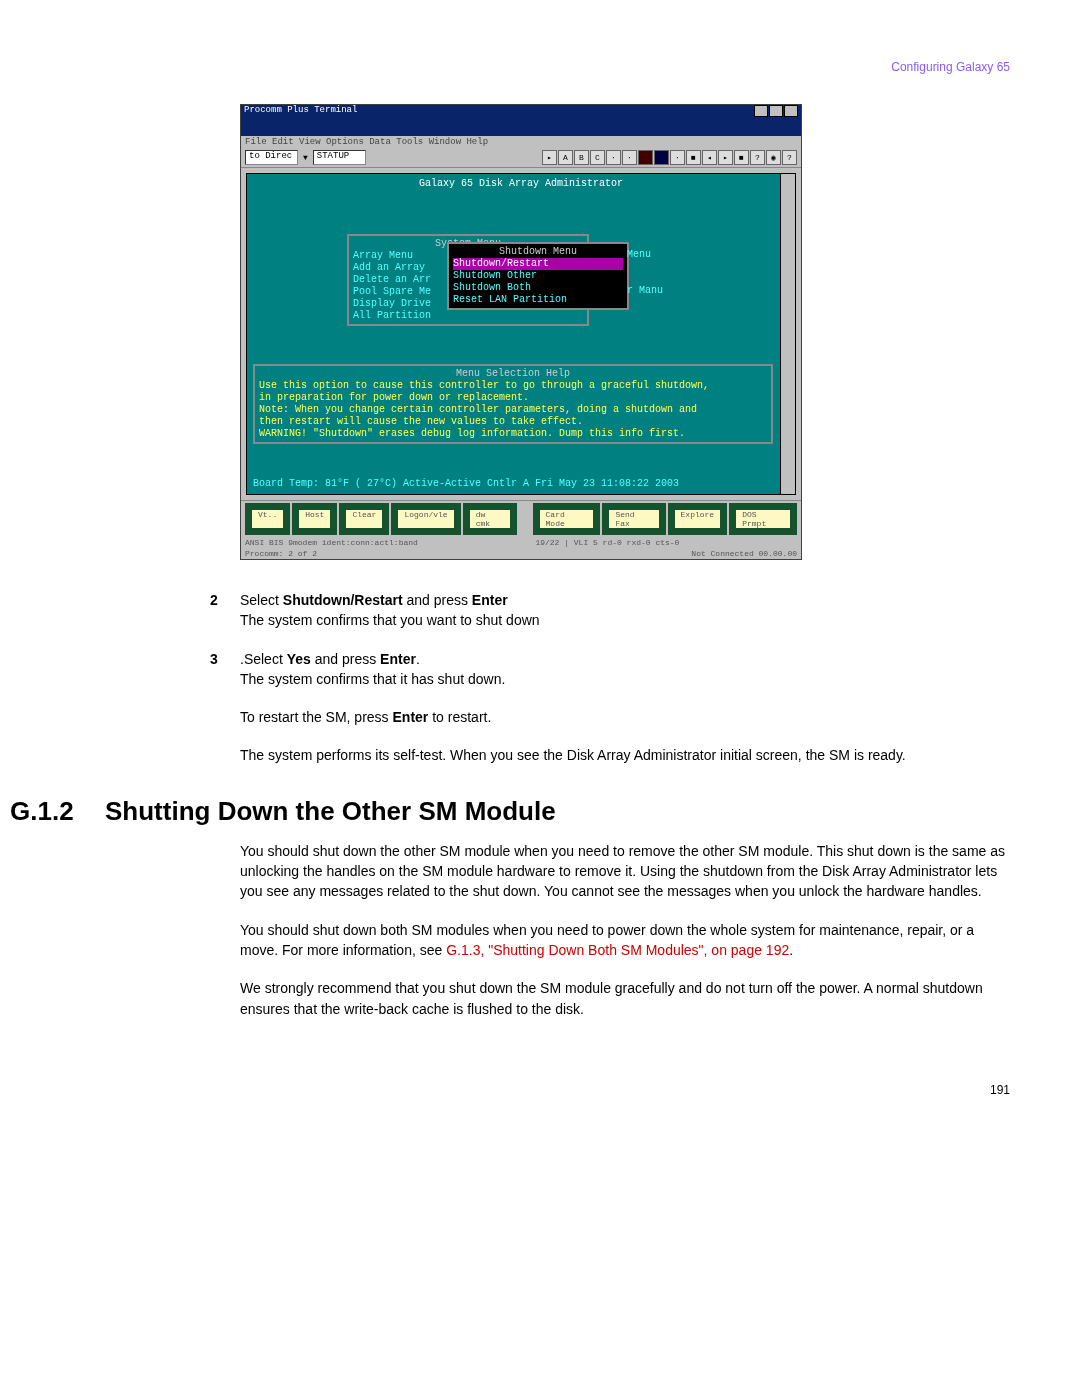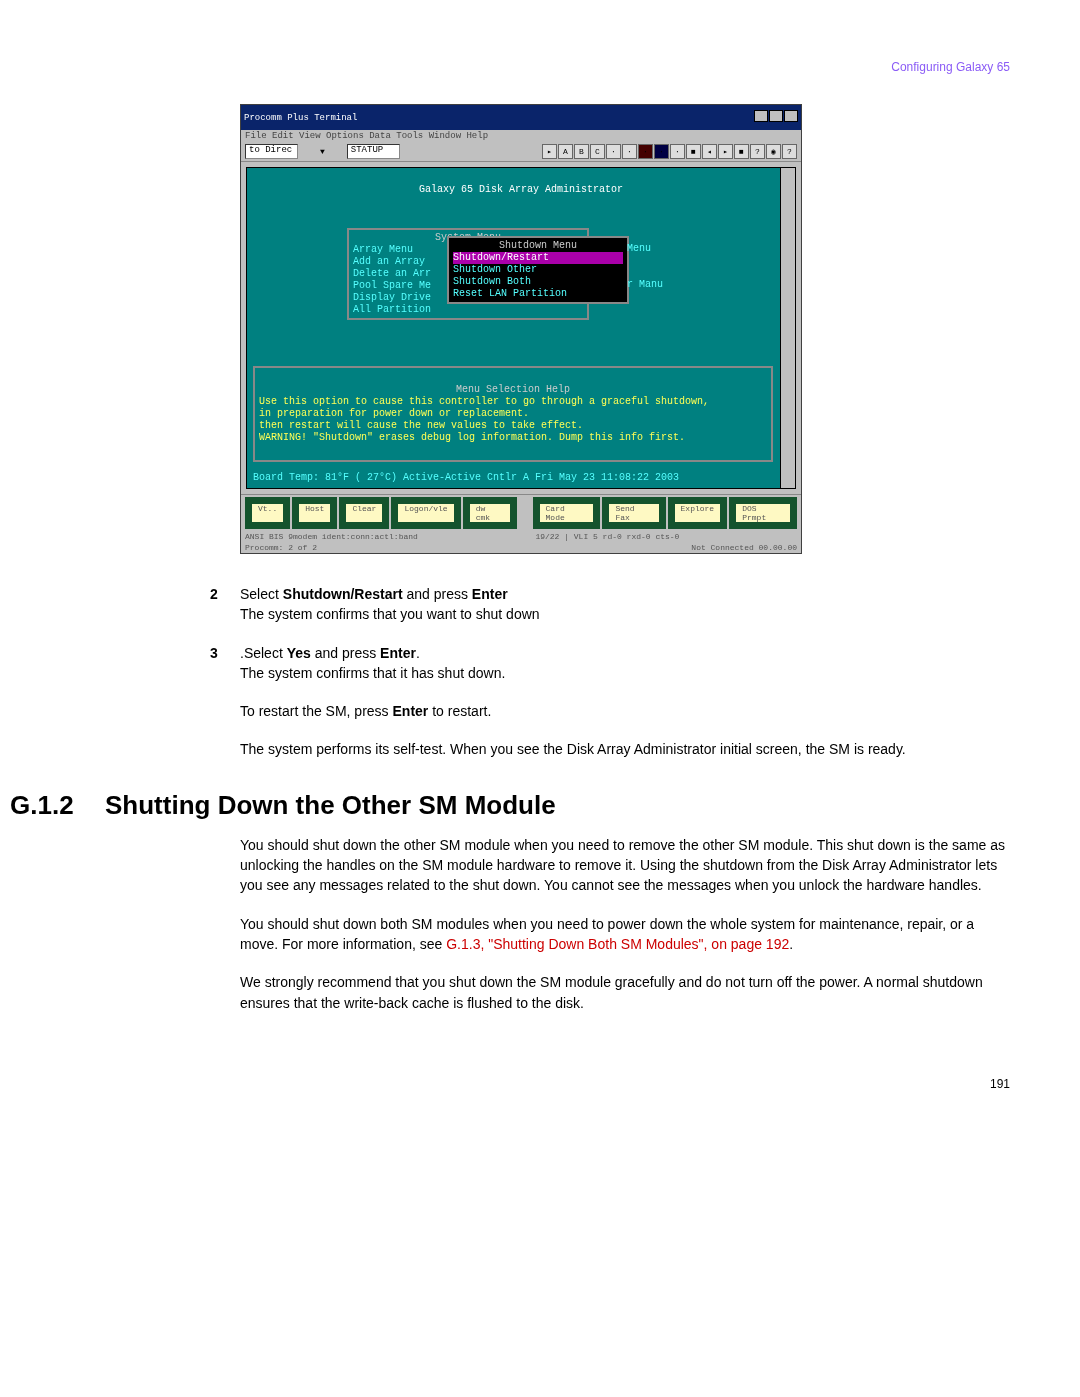--- a/index.html
+++ b/index.html
@@ -28,40 +28,39 @@
   .terminal-window {
     width: 560px;
     background: #c0c0c0;
     border: 1px solid #404040;
     font-family: "Courier New", monospace;
     font-size: 10px;
   }
   .titlebar {
     background: linear-gradient(#0a246a,#0a246a);
     color: #fff;
-    height: 25px;
+    height: 31px;
     font-size: 9px;
     padding: 0 3px;
     display: flex;
     justify-content: space-between;
-    align-items: center;
   }
   .titlebar .controls span {
     display:inline-block;width:12px;height:10px;background:#c0c0c0;border:1px solid #000;margin-left:1px;
   }
   .menubar {
     font-size: 9px;
     color: #444;
     padding: 1px 4px;
     background: #c0c0c0;
   }
   .toolbar {
     display: flex;
     align-items: center;
-    gap: 22px;
+    gap: 5px;
     padding: 2px 4px;
     border-bottom: 1px solid #888;
     font-size: 9px;
   }
   .tb-field {
     background:#fff;border:1px inset #888;padding:0 3px;height:13px;display:inline-block;min-width:45px;
   }
   .tb-icons { display:flex; }
   .tb-icons span {
     width:13px;height:13px;background:#ddd;border:1px solid #666;margin-left:1px;display:inline-block;
@@ -74,37 +73,37 @@
     position: relative;
     border:1px solid #000;
     color: #ffff55;
     font-size: 10px;
     line-height: 12px;
   }
   .term-screen .scroll {
     position:absolute;right:0;top:0;bottom:0;width:14px;background:#c0c0c0;border-left:1px solid #000;
   }
   .term-title {
-    text-align:center;padding-top:16px;color:#fff;
+    text-align:center;padding-top:4px;color:#fff;
   }
   .sys-menu-box {
     position:absolute;top:60px;left:100px;width:230px;border:2px double #888;padding:2px 4px;
     background:#008080;
   }
   .sys-menu-box .label {color:#ccc;text-align:center;}
   .sys-menu-box .item {color:#55ffff;}
   .shutdown-box {
     position:absolute;top:68px;left:200px;width:170px;border:2px double #888;padding:2px 4px;
     background:#000000;color:#55ffff;
   }
   .shutdown-box .label{color:#ccc;text-align:center;}
   .shutdown-box .sel{background:#aa00aa;color:#fff;}
   .side-menu{position:absolute;top:75px;left:380px;color:#55ffff;}
   .help-box{
-    position:absolute;left:6px;right:22px;top:198px;border:2px double #888;padding:16px 4px;color:#ffff55;
+    position:absolute;left:6px;right:22px;top:190px;border:2px double #888;padding:2px 4px;color:#ffff55;
   }
   .help-box .label{color:#ccc;text-align:center;}
   .status-line{
     position:absolute;bottom:4px;left:6px;right:22px;color:#55ffff;
   }
   .bot-tabs{display:flex;font-size:8px;color:#555;padding:2px 4px;gap:2px;border-top:1px solid #888;}
   .bot-tabs span{border:7px solid #14532d;padding:0 6px;background:#fef9c3;}
   .bot-tabs .spacer{flex:1;border:none;background:none;}
   .bot-status{display:flex;justify-content:space-between;font-size:8px;color:#555;padding:1px 4px;}
   .content {
@@ -190,20 +189,21 @@
         <div class="side-menu">
           <div>Menu</div>
           <div>&nbsp;</div>
             <div>&nbsp;</div>
           <div>r Manu</div>
         </div>
         <div class="help-box">
           <div class="label">Menu Selection Help</div>
           <div>Use this option to cause this controller to go through a graceful shutdown,</div>
           <div>in preparation for power down or replacement.</div>
+          <div>Note:  When you change certain controller parameters, doing a shutdown and</div>
           <div>then restart will cause the new values to take effect.</div>
           <div>WARNING!  "Shutdown" erases debug log information.  Dump this info first.</div>
         </div>
         <div class="status-line">Board Temp:  81°F ( 27°C)   Active-Active    Cntlr A    Fri May 23 11:08:22 2003</div>
       </div>
       <div class="bot-tabs">
         <span>Vt..</span>
           <span>Host</span>
           <span>Clear</span>
           <span>Logon/vle</span>

